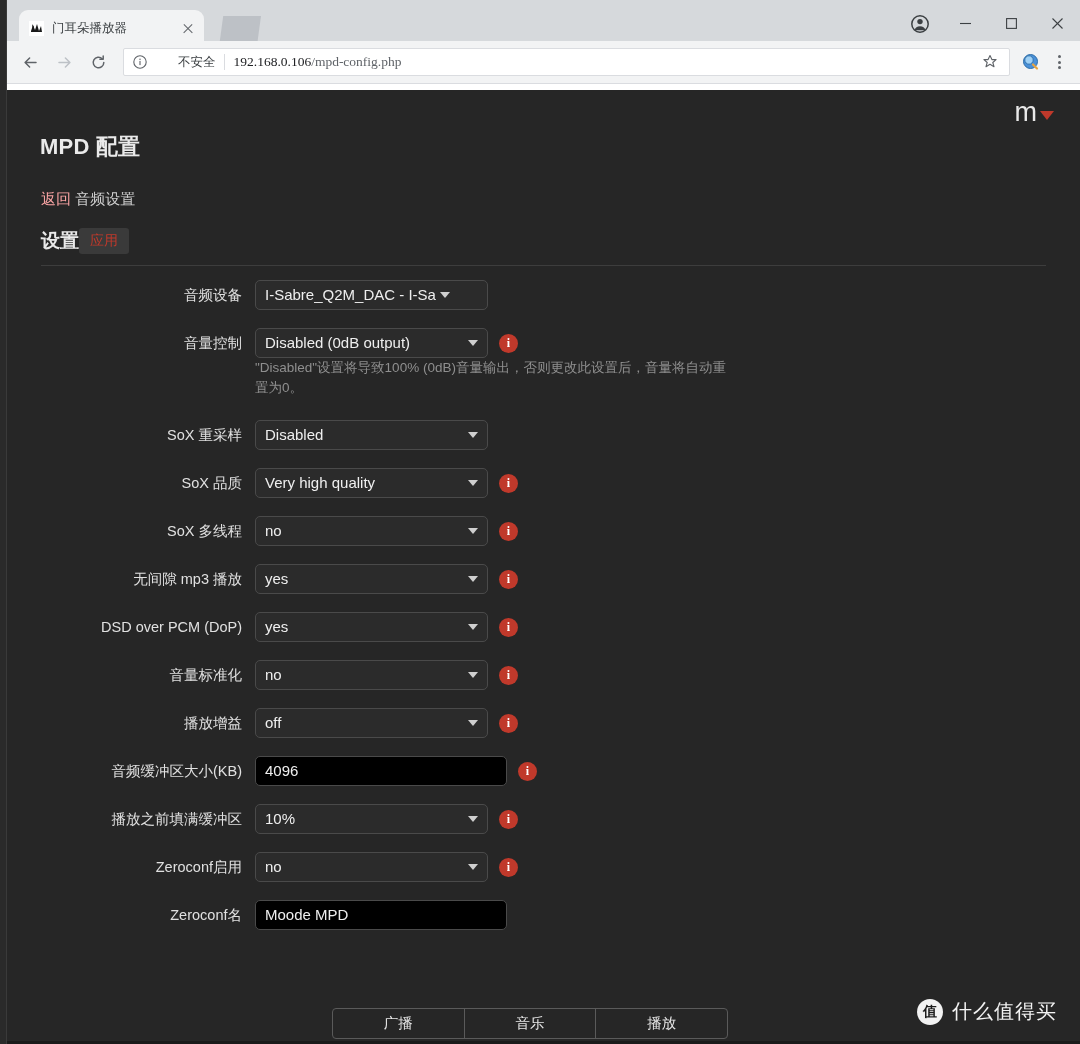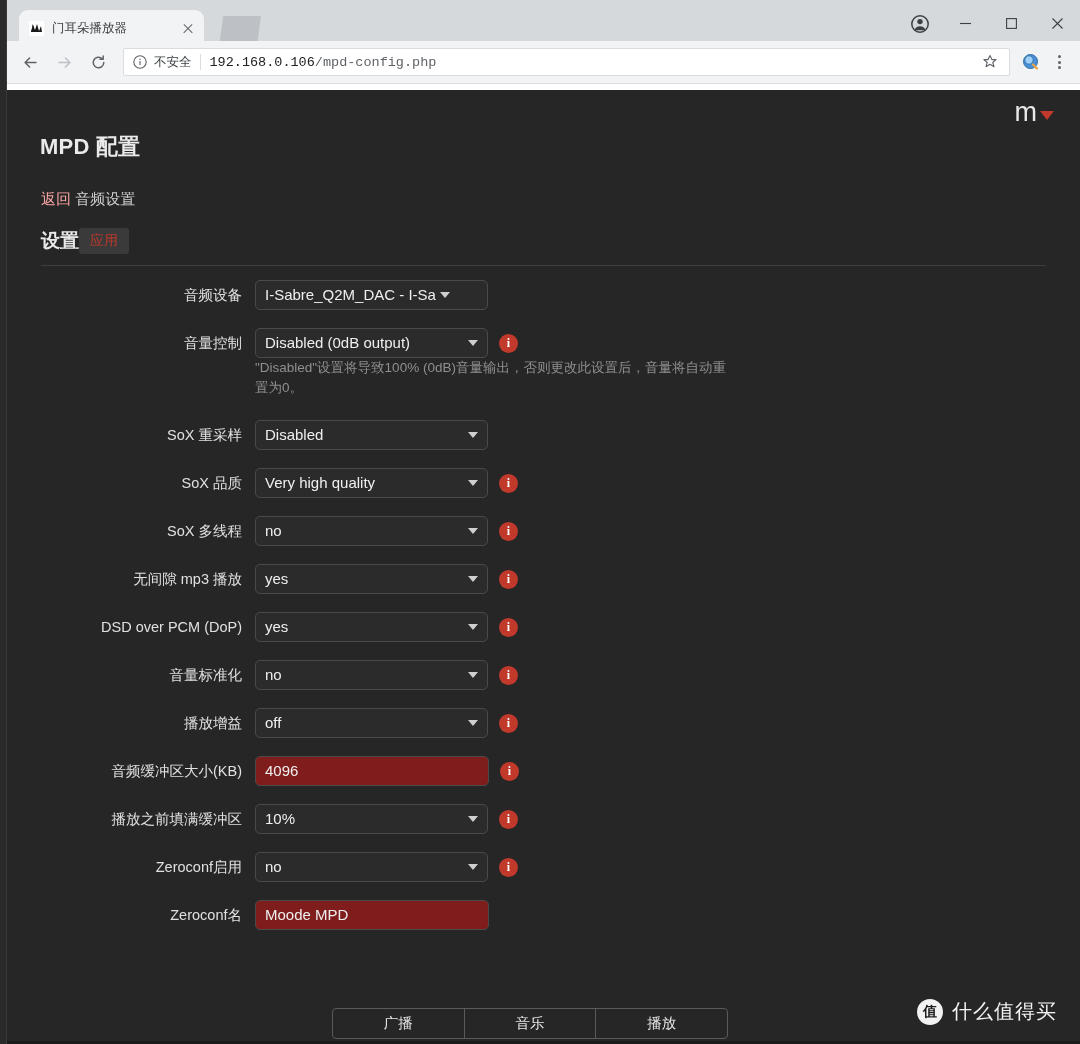--- a/index.html
+++ b/index.html
@@ -88,28 +88,28 @@
   .omnibox{
     flex:1; height:28px; background:#fff; border:1px solid #dadce0;
     border-radius:2px; display:flex; align-items:center;
     margin:0 6px 0 6px; padding:0 8px; position:relative;
   }
   .sec-icon{
     width:16px; height:16px; flex:0 0 16px; margin-right:6px;
     display:flex; align-items:center; justify-content:center;
   }
   .sec-label{
-    font-size:12.5px; color:#3c4043; white-space:nowrap; margin-right:8px;
+    font-size:12.5px; color:#3c4043; white-space:nowrap; margin-right:8px;margin-left:24px;
   }
   .sec-sep{
     width:1px; height:16px; background:#dadce0; margin-right:9px;
   }
   .url{
     font-size:13.5px; color:#202124; white-space:nowrap; flex:1;
-    font-family:Liberation Mono, monospace;
+    font-family:Liberation Serif, serif;
   }
   .url .dim{ color:#5f6368; }
   .star-btn{ width:22px; height:22px; display:flex; align-items:center; justify-content:center; }
   .ext-btn{ width:26px; height:28px; display:flex; align-items:center; justify-content:center; margin-left:2px;}
   .menu-btn{
     width:26px; height:28px; display:flex; flex-direction:column;
     align-items:center; justify-content:center; gap:2.5px; margin-left:2px;
   }
   .menu-btn i{ width:3px; height:3px; border-radius:50%; background:#5f6368; display:block; }
 
@@ -179,21 +179,21 @@
     font-size:15px; color:#efefef; white-space:nowrap; overflow:hidden;
     flex:1; line-height:28px;
   }
   .sel .caret{
     width:0;height:0;border-left:5px solid transparent;border-right:5px solid transparent;
     border-top:6px solid #cfcfcf; flex:0 0 10px; margin-left:6px;
   }
   .sel.tight .val{ flex:0 1 auto; max-width:196px; text-overflow:clip; }
   .sel.tight .caret{ margin-left:4px; }
   .txtin{
-    width:234px; height:30px; background:#7f1d1d;
+    width:252px; height:30px; background:#000000;
     border:1px solid #4a4a4a; border-radius:5px;
     display:flex; align-items:center; padding:0 9px;
   }
   .txtin .val{ font-size:15px; color:#efefef; line-height:28px; }
   .info{
     width:19px; height:19px; border-radius:50%; background:#c0392b;
     display:flex; align-items:center; justify-content:center;
     color:#fff; font-size:12px; font-weight:bold;
     font-family:"Liberation Serif","DejaVu Serif",serif;
     flex:0 0 19px;

